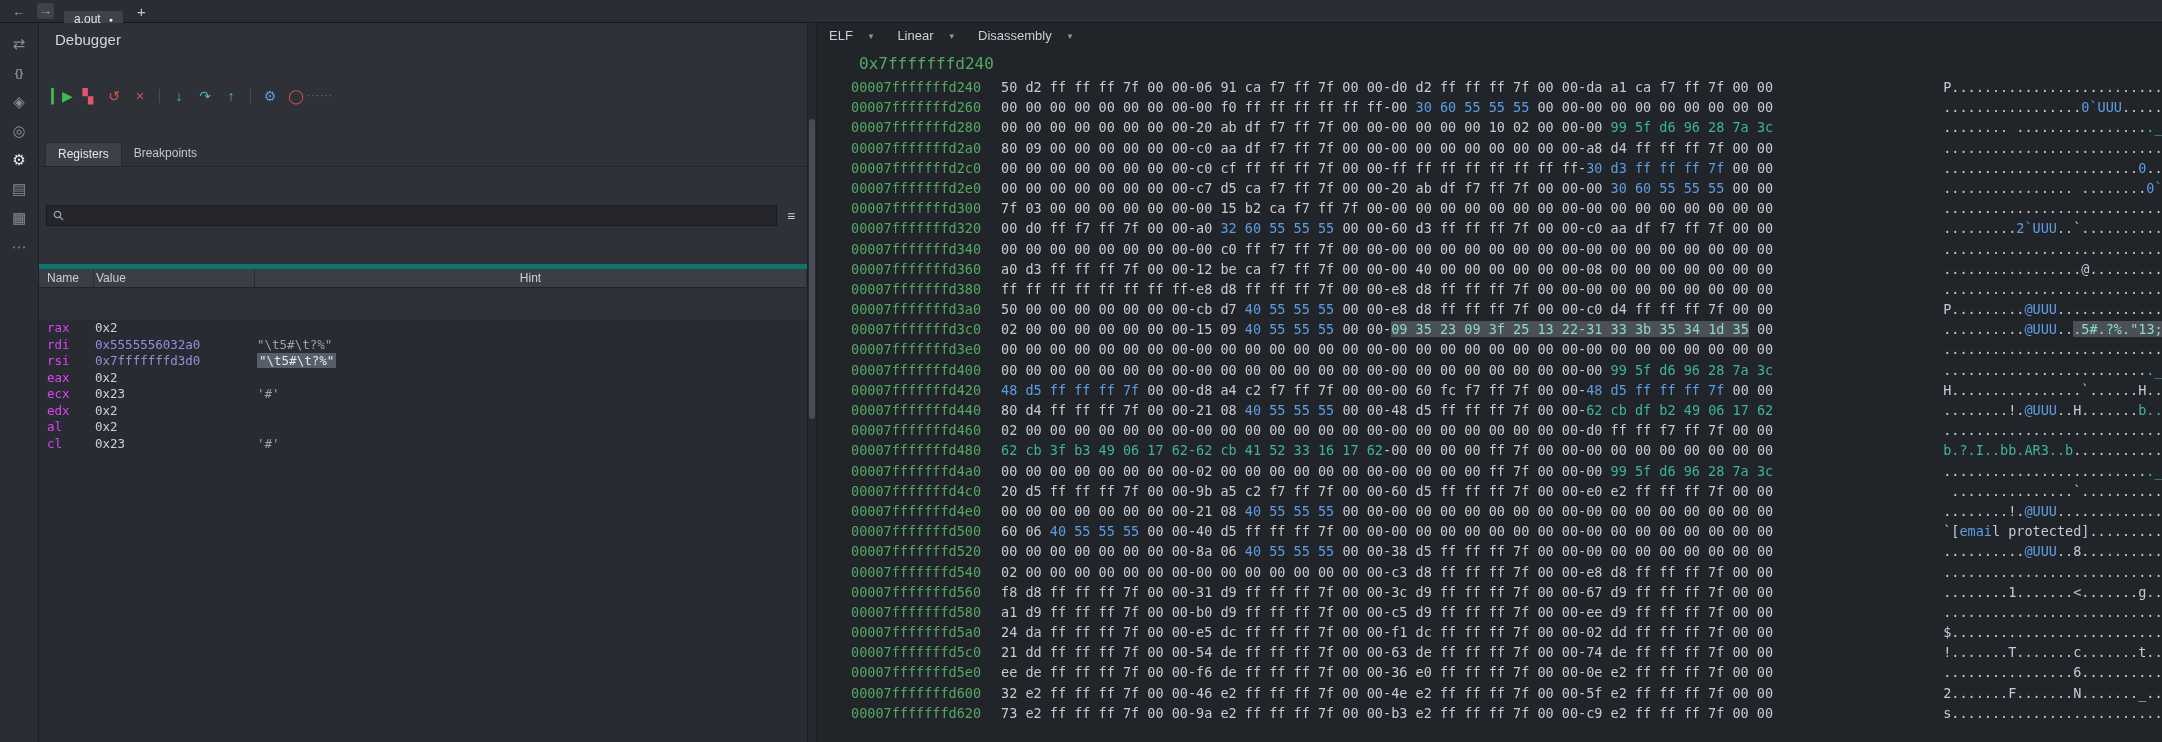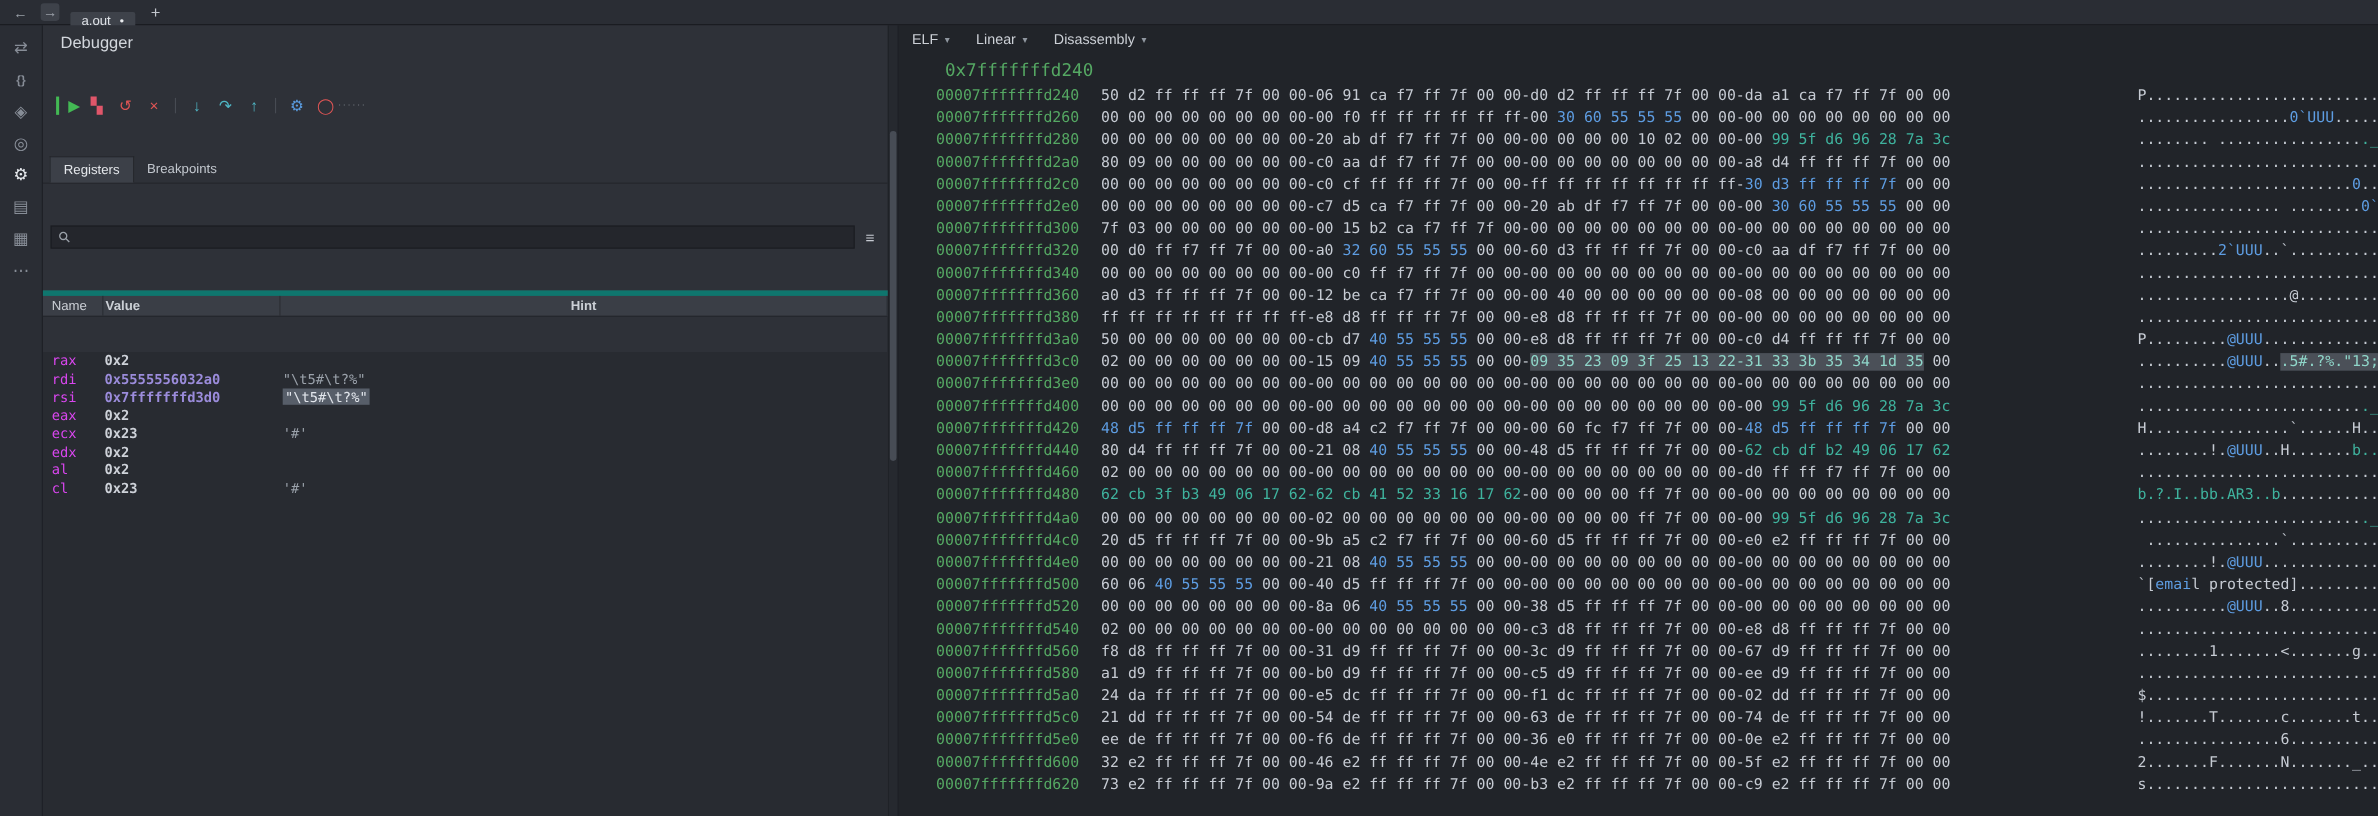--- a/index.html
+++ b/index.html
@@ -35,38 +35,38 @@
   .searchrow{display:flex;align-items:center;margin:6px 8px 6px 7px;gap:6px;}
   .searchbox{flex:1;height:19px;background:#24262c;border:1px solid #1a1c21;display:flex;align-items:center;
              padding:0 6px;gap:6px;}
   .searchbox input{flex:1;background:transparent;border:none;outline:none;color:#cfd3d9;font-size:12px;
                    font-family:"Liberation Sans",sans-serif;}
   .searchbox input::placeholder{color:#878d96;}
   .menubtn{color:#c6cad1;font-size:14px;width:16px;text-align:center;}
   .regheader{display:flex;background:#3a3e46;border-top:5px solid #0f766e;border-bottom:1px solid #212328;
              height:18px;align-items:center;font-size:12px;color:#ccd0d6;}
   .col-name{width:46px;padding-left:8px;flex:none;}
-  .col-value{width:158px;padding-left:2px;flex:none;font-weight:bold;}
+  .col-value{width:158px;padding-left:2px;flex:none;}
   .col-hint{flex:1;padding-left:4px;overflow:hidden;}
   .regheader>div{border-right:1px solid #2a2d33;height:100%;line-height:18px;}
-  .regheader .col-hint{text-align:center;font-weight:bold;padding-left:0;}
+  .regheader .col-hint{text-align:center;font-weight:normal;padding-left:0;}
   .regbody{flex:1;background:#282b31;font-family:"DejaVu Sans Mono",monospace;font-size:12.5px;overflow:hidden;}
   .regrow{display:flex;height:16.5px;line-height:16.5px;}
   .regrow .col-name{color:#d946ef;}
   .regrow .col-value{color:#ced2d9;}
   .regrow .ptr{color:var(--violet,#9b8cdb);}
   .regrow .col-hint{color:#9aa1aa;}
   .hint-sel{background:#575e69;color:#e2e6ec;padding:0 2px;}
   
   .splitter{width:8px;background:#26292f;border-right:1px solid #1d1f24;position:relative;flex:none;}
   .splitter .thumb{position:absolute;left:1px;top:96px;width:6px;height:300px;background:#474c55;border-radius:3px;}
   
   .right-panel{flex:1;background:#212429;display:flex;flex-direction:column;overflow:hidden;}
   .view-header{height:25px;display:flex;align-items:center;gap:24px;padding-left:12px;font-size:13px;color:#ccd0d6;}
-  .vdrop{display:flex;align-items:center;gap:6px;cursor:default;justify-content:flex-end;}
+  .vdrop{display:flex;align-items:center;gap:16px;cursor:default;justify-content:flex-end;}
   .caret{font-size:9px;color:#9097a0;}
   .offset-header{font-family:"DejaVu Sans Mono",monospace;font-size:16px;color:var(--green,#55a863);
                  padding:6px 0 4px 42px;}
   .hexrows{font-family:"DejaVu Sans Mono",monospace;font-size:13.5px;line-height:20.2px;padding-left:34px;
            white-space:pre;}
   .hexrow{height:20.2px;}
   .addr{color:var(--green,#55a863);display:inline-block;width:132px;margin-right:18px;}
   .bytes{color:#c6cbd3;}
   .ascii{margin-left:170px;color:#c6cbd3;}
   .cb{color:var(--blue,#5e9de2);}

